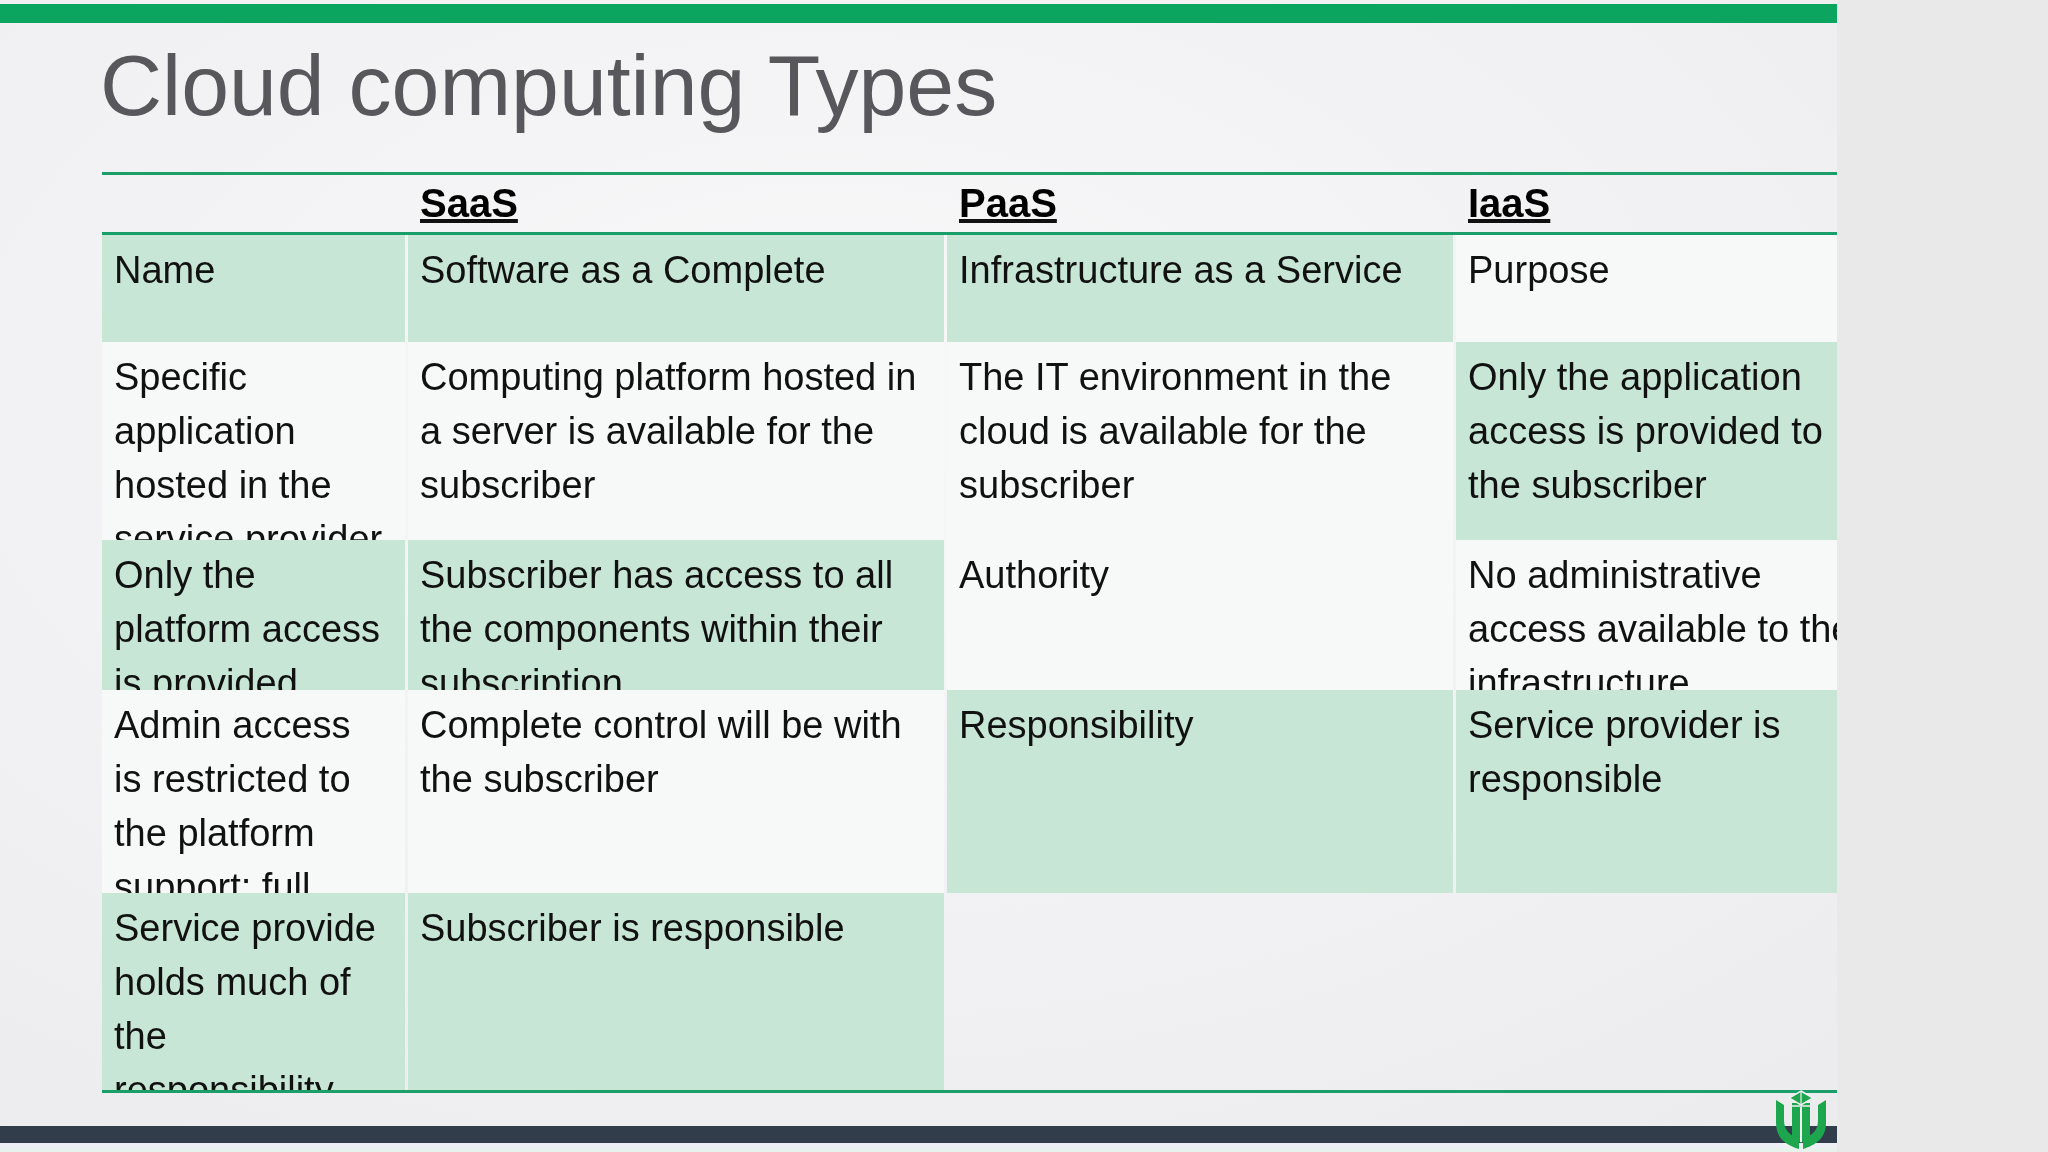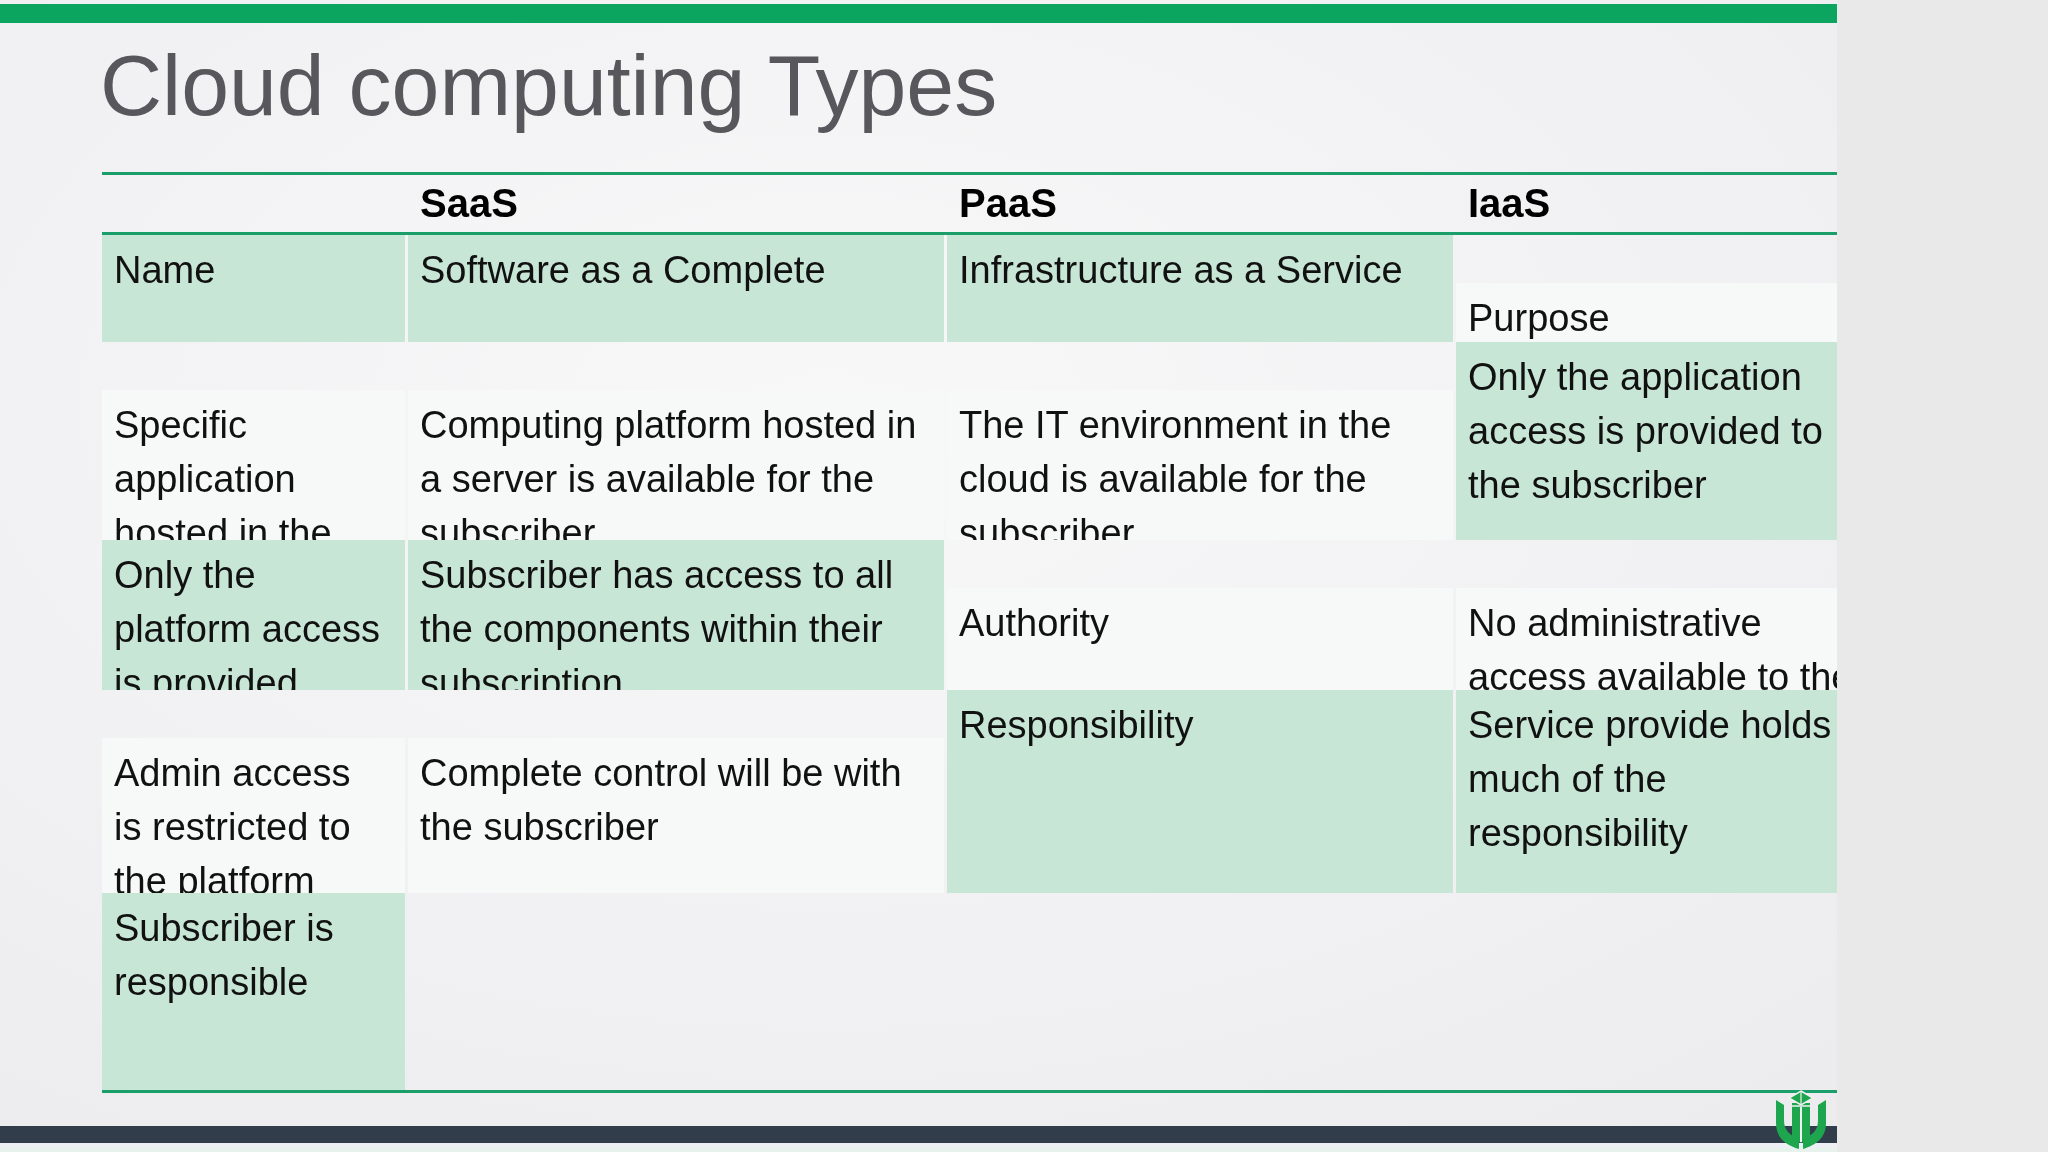--- a/index.html
+++ b/index.html
@@ -45,42 +45,42 @@
   }
   .rule {
     height: 3px;
     background: #1a9e6a;
   }
   .thead, .tbody {
     display: grid;
     grid-template-columns: 303px 536px 506px 440px;
     column-gap: 3px;
   }
-  .thead { height: 57px; }
+  .thead { height: 57px; text-decoration: underline; }
   .th {
     font-size: 40px;
     font-weight: 700;
     line-height: 57px;
     padding: 0 20px 0 12px;
     color: #000;
     white-space: nowrap;
     overflow: hidden;
   }
   .tbody {
     grid-template-rows: 107px 198px 150px 203px 197px;
   }
   .td {
     font-size: 38px;
     line-height: 54px;
     padding: 8px 20px 0 12px;
     overflow: hidden;
   }
   .td.c4 { padding-right: 36px; }
   .g { background: #c7e6d6; }
-  .w { background: #f7f8f8; margin-top: 48px; }
+  .w { background: #f7f8f8; }
 
   
   .bottom-bar {
     position: absolute;
     left: 0; top: 1126px;
     width: 1983px; height: 17px;
     background: #323d4b;
   }
   .strip-a {
     position: absolute;
@@ -138,20 +138,21 @@
       <div class="td g">Only the application access is provided to the subscriber</div>
       <div class="td g">Only the platform access is provided access to the subscriber</div>
       <div class="td g c4">Subscriber has access to all the components within their subscription</div>
 
       <div class="td w">Authority</div>
       <div class="td w">No administrative access available to the infrastructure</div>
       <div class="td w">Admin access is restricted to the platform support; full control will still reside with the service provider</div>
       <div class="td w c4">Complete control will be with the subscriber</div>
 
       <div class="td g">Responsibility</div>
+      <div class="td g">Service provider is responsible</div>
       <div class="td g">Service provide holds much of the responsibility</div>
       <div class="td g c4">Subscriber is responsible</div>
 
     </div>
 
     <div class="rule"></div>
 
   </div>
 
   <div class="bottom-bar"></div>

